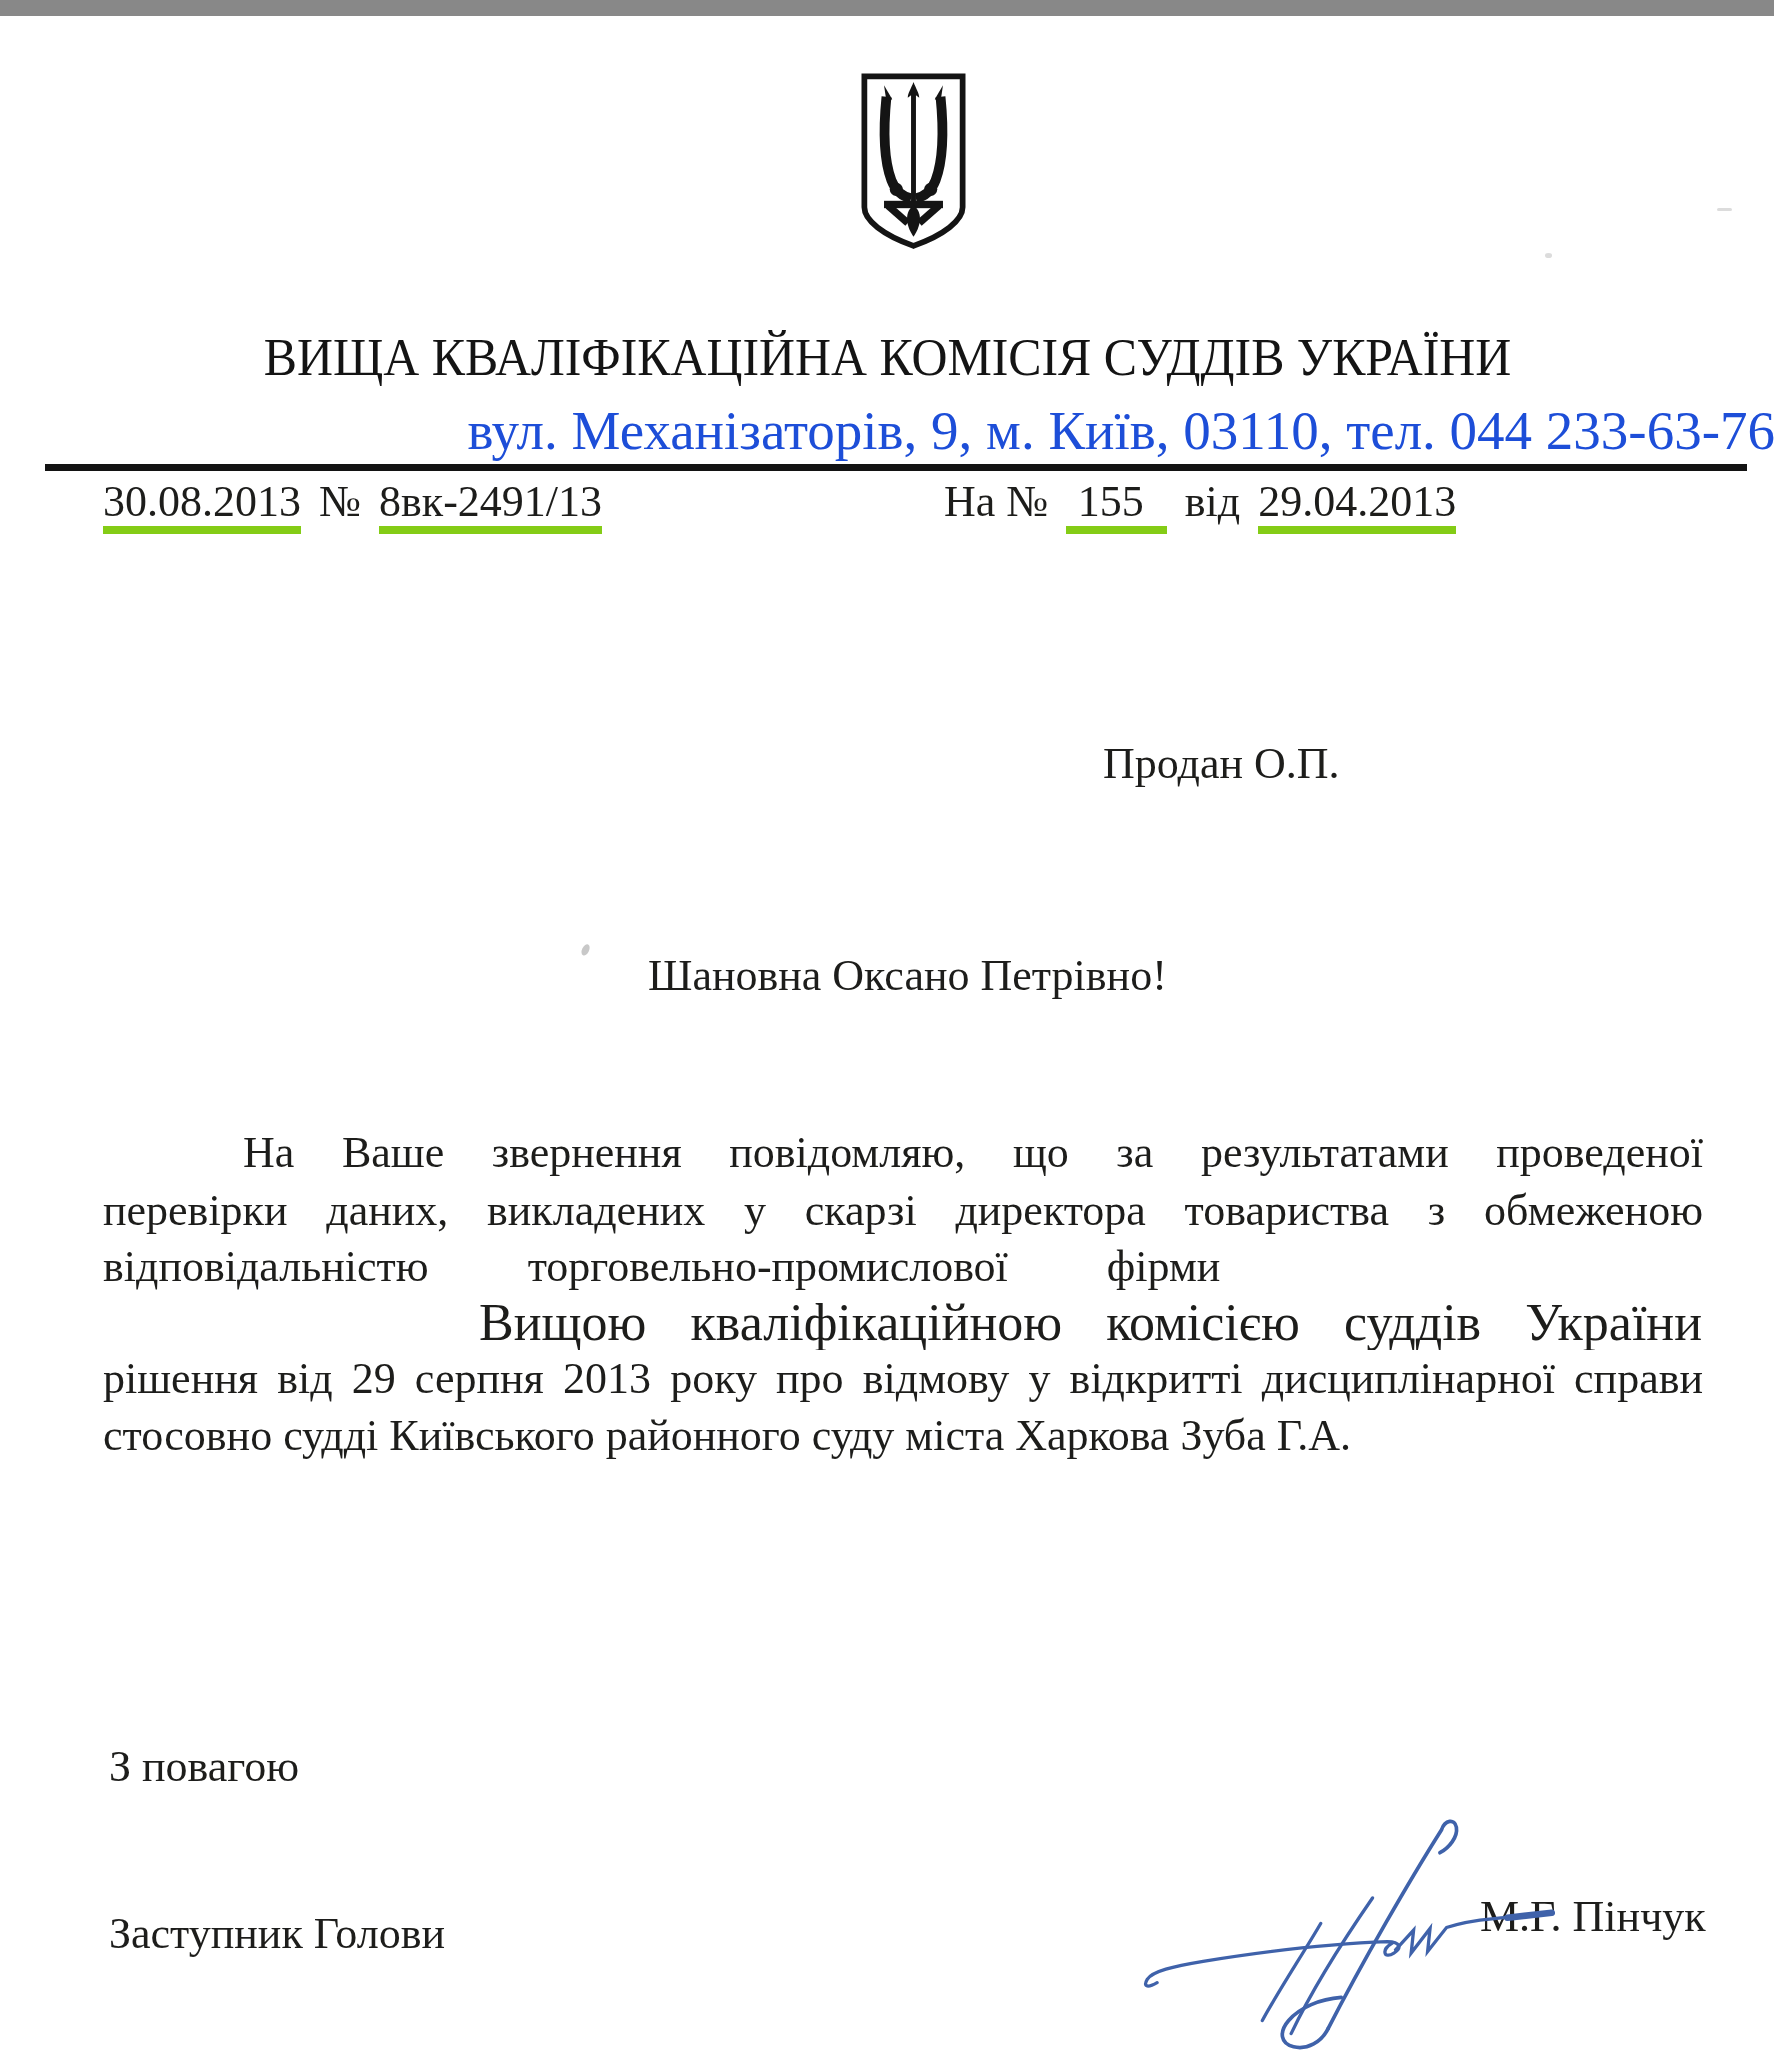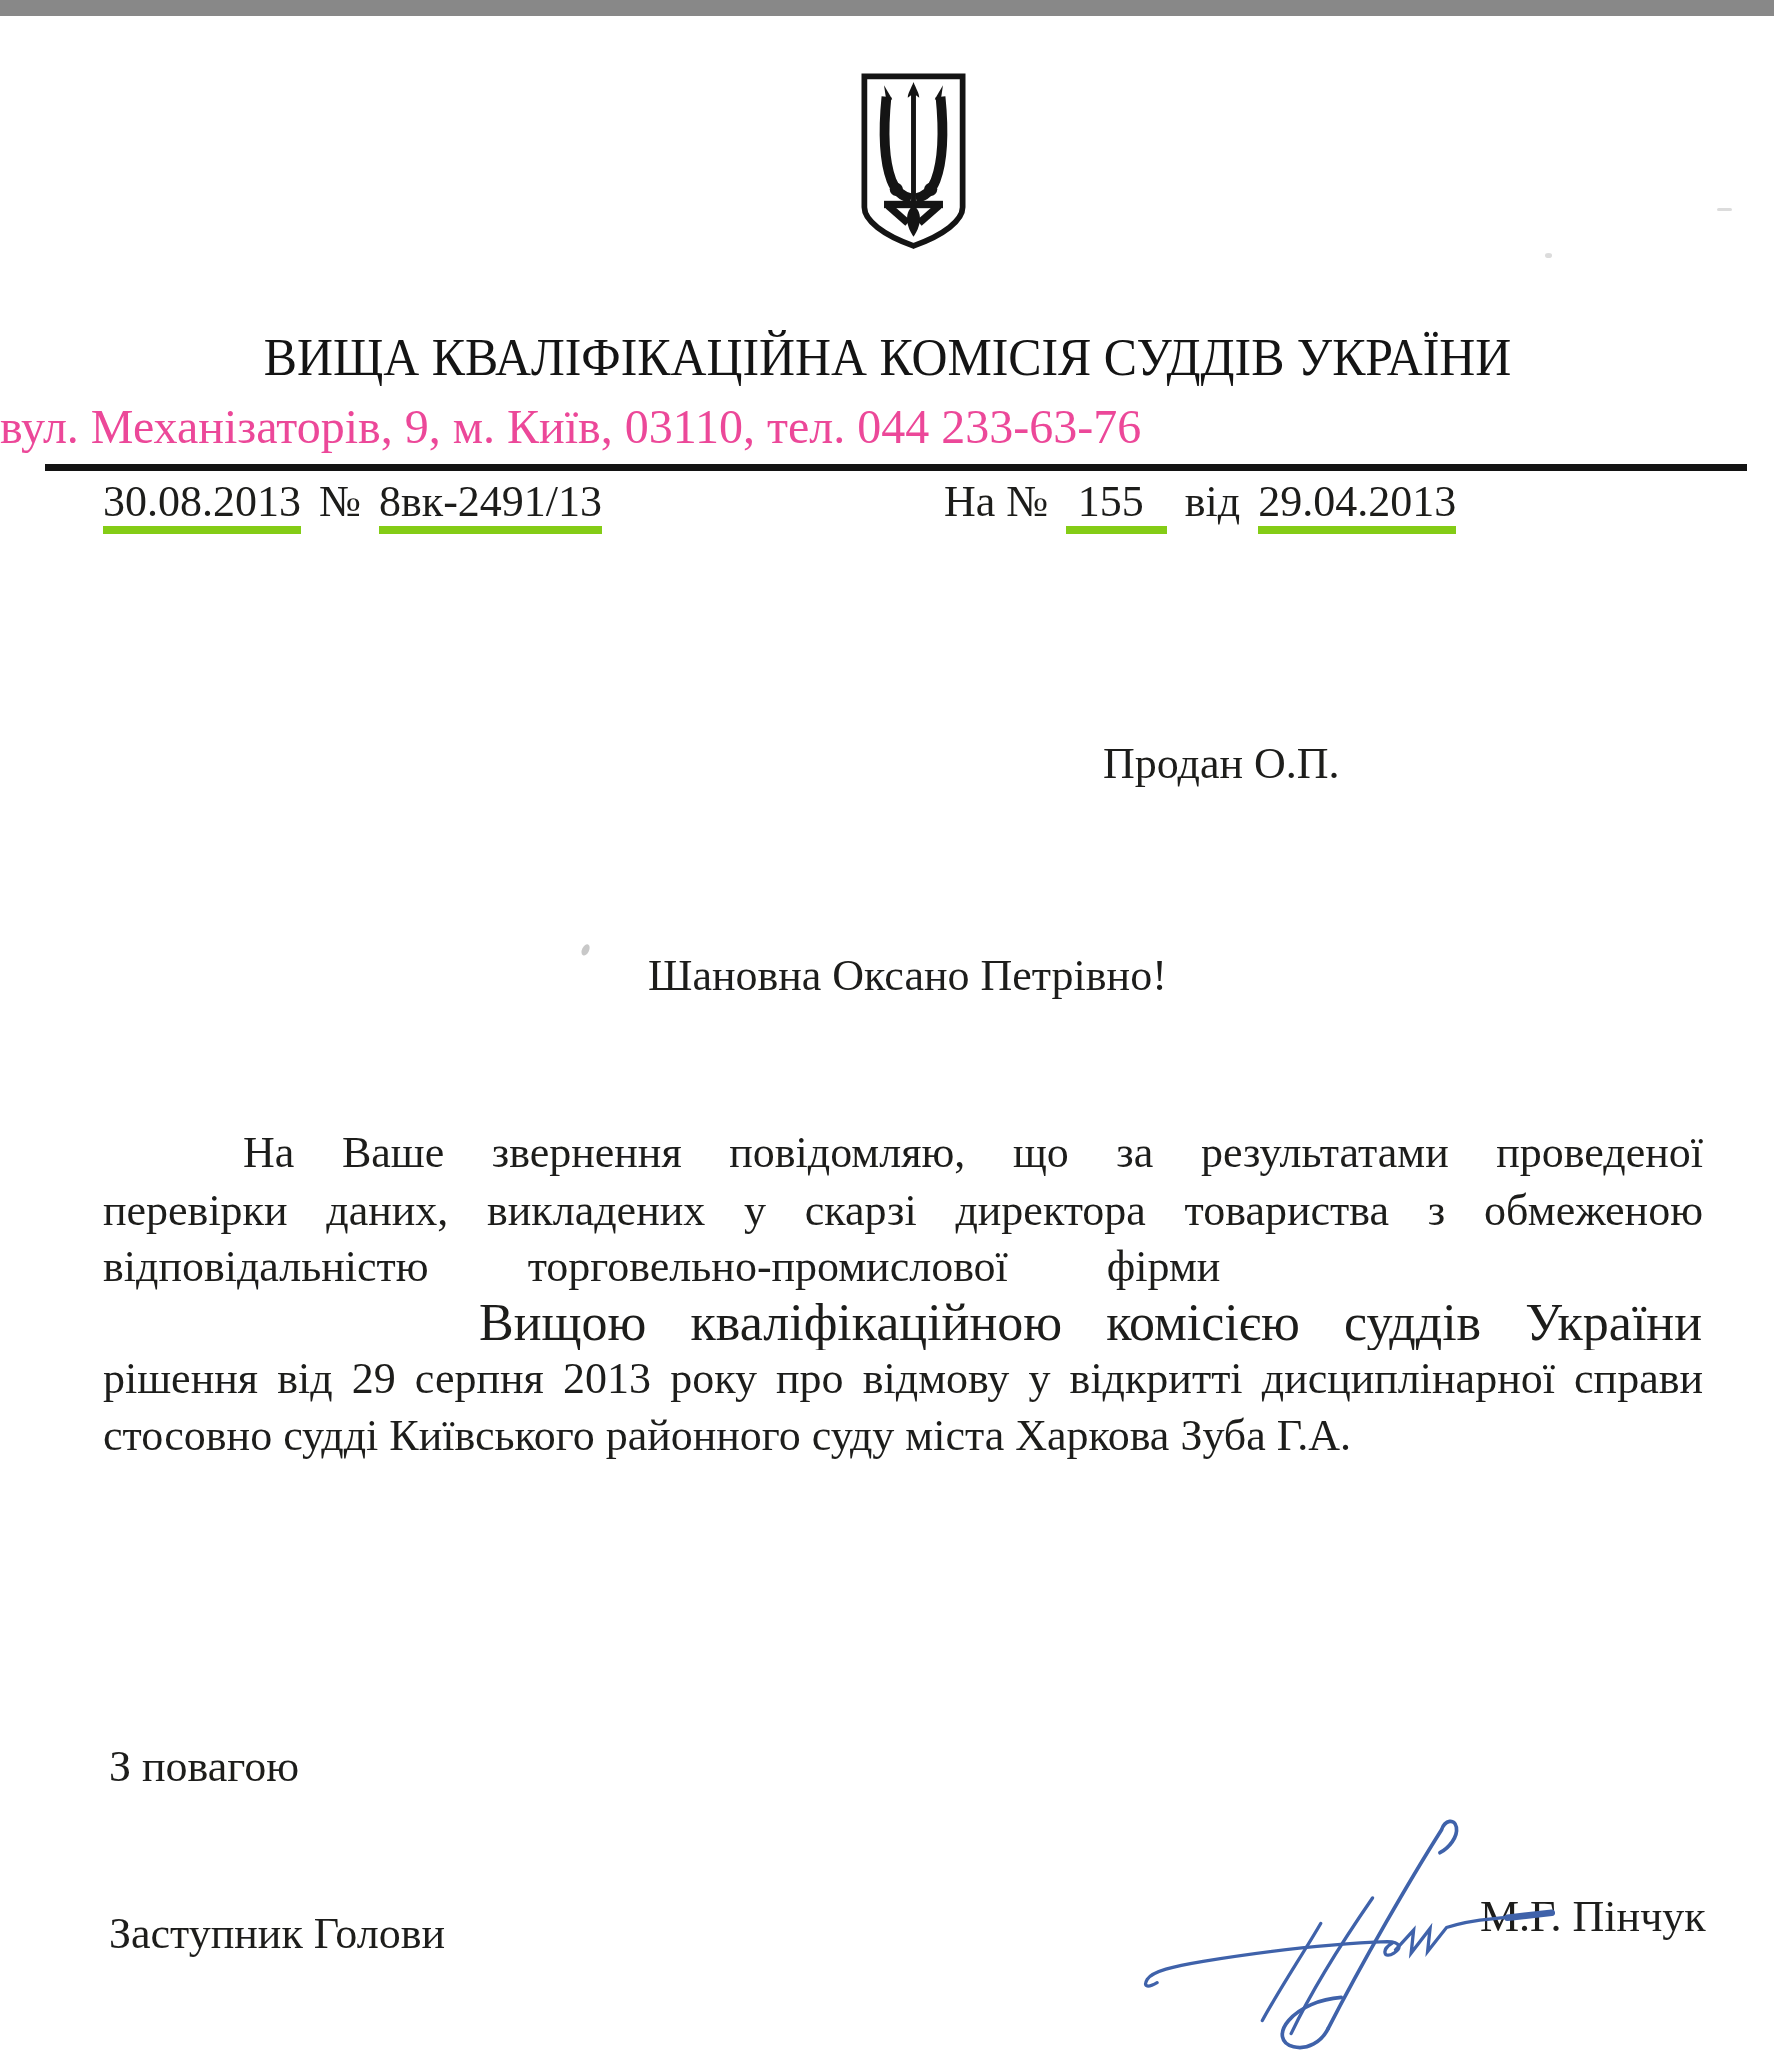--- a/index.html
+++ b/index.html
@@ -10,22 +10,22 @@
     color:#1d1d1b;
   }
   .abs { position:absolute; }
   
   .org-name {
     top:311px; left:0; width:100%; text-align:center; white-space:nowrap;
     font-size:53px; letter-spacing:0px; color:#141414;
     transform:scaleX(0.94); transform-origin:center;
   }
   .org-address {
-    top:383px; left:0; width:100%; text-align:left; white-space:nowrap;
-    font-size:48px; color:#ec4899;
+    top:383px; left:0; width:100%; text-align:right; white-space:nowrap;
+    font-size:55px; color:#1d4ed8;
   }
   .divider { top:448px; left:45px; width:1702px; height:7.4px; background:#131313; }
   
   .ref { font-size:44px; white-space:nowrap; line-height:1.15; }
   .ref-left  { top:461px; left:103px; }
   .ref-right { top:461px; left:944px; }
   .u { border-bottom:8px solid #84cc16; }
   .ref .gap-l { margin-left:18px; }
   .num-pad { padding:0 23px 0 11.5px; }
   

